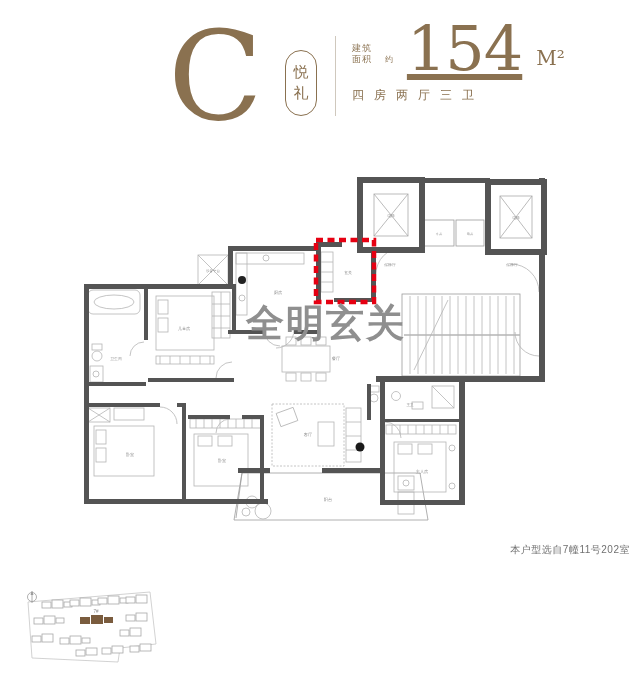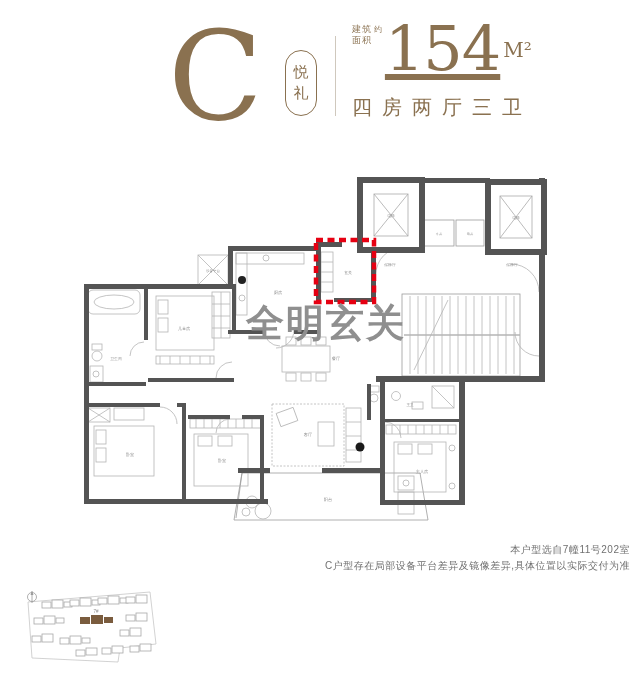--- a/index.html
+++ b/index.html
@@ -8,28 +8,28 @@
   
   .hdr{position:absolute;left:168px;top:24px;display:flex;align-items:flex-start;}
   .type-letter{font-family:"DejaVu Serif",serif;font-size:124px;line-height:104px;
                color:#8a7150;font-weight:400;}
   .badge{margin:26px 0 0 22px;width:30px;height:58px;border:1.5px solid #8a7150;
          border-radius:16px;display:flex;flex-direction:column;align-items:center;
          justify-content:center;gap:2px;color:#8a7150;font-size:15px;
          font-family:"DejaVu Serif",serif;padding:3px 0;}
   .vdiv{width:1px;height:80px;background:#cfc8bd;margin:12px 0 0 18px;}
   .area-block{margin-left:16px;color:#8a7150;}
-  .area-row{display:flex;align-items:flex-start;}
+  .area-row{display:flex;align-items:flex-end;gap:11px;}
   .area-prefix{font-size:9px;line-height:11px;letter-spacing:1px;margin-bottom:9px;}
   .area-prefix span{display:block;}
   .approx{font-size:8px;margin:0 3px 9px 2px;}
   .area-value{font-family:"DejaVu Serif",serif;font-size:62px;line-height:50px;
               letter-spacing:-1px;text-decoration:underline;}
   .area-unit{font-family:"DejaVu Serif",serif;font-size:20px;margin:14px 0 4px 3px;}
-  .layout-line{margin-top:20px;font-size:20px;letter-spacing:10px;
+  .layout-line{margin-top:13px;font-size:12px;letter-spacing:10px;
                font-family:Liberation Mono, monospace;color:#8a7150;}
   
   .plan{position:absolute;left:80px;top:160px;width:470px;height:392px;}
   .plan text{font-family:"Liberation Sans",sans-serif;fill:#8f8f8f;}
   .callout-text{font-weight:700;fill:#e60012;letter-spacing:2px;}
   
   .notes{position:absolute;right:10px;top:542px;text-align:right;color:#707070;
          font-size:10px;line-height:16px;letter-spacing:.5px;}
   
   .siteplan{position:absolute;left:20px;top:586px;width:145px;height:84px;}
@@ -289,21 +289,20 @@
       <text x="330" y="246" font-size="3.6">主卫</text>
       <text x="342" y="313">主人房</text>
     </g>
 
     <rect x="236" y="80" width="58" height="62" fill="none" stroke="#e60012" stroke-width="4.5" stroke-dasharray="7 4.5"></rect>
     <text class="callout-text" x="246" y="176" font-size="38" text-anchor="middle">全明玄关</text>
   </svg>
 
   <div class="notes">
     <div>本户型选自7幢11号202室</div>
-    <div>C户型存在局部设备平台差异及镜像差异,具体位置以实际交付为准</div>
   </div>
 
   <svg class="siteplan" viewBox="0 0 145 84">
     <polygon points="8,16 130,6 136,58 100,62 98,76 12,72" fill="none" stroke="#c6c6c6" stroke-width="0.8"></polygon>
     <g stroke="#9a9a9a" fill="none" stroke-width="0.8">
       <circle cx="12" cy="11" r="4.5"></circle>
       <line x1="12" y1="5" x2="12" y2="17"></line>
       <polygon points="12,5 10.5,9 13.5,9" fill="#9a9a9a" stroke="none"></polygon>
     </g>
     <g fill="#fff" stroke="#a8a8a8" stroke-width="0.8">

